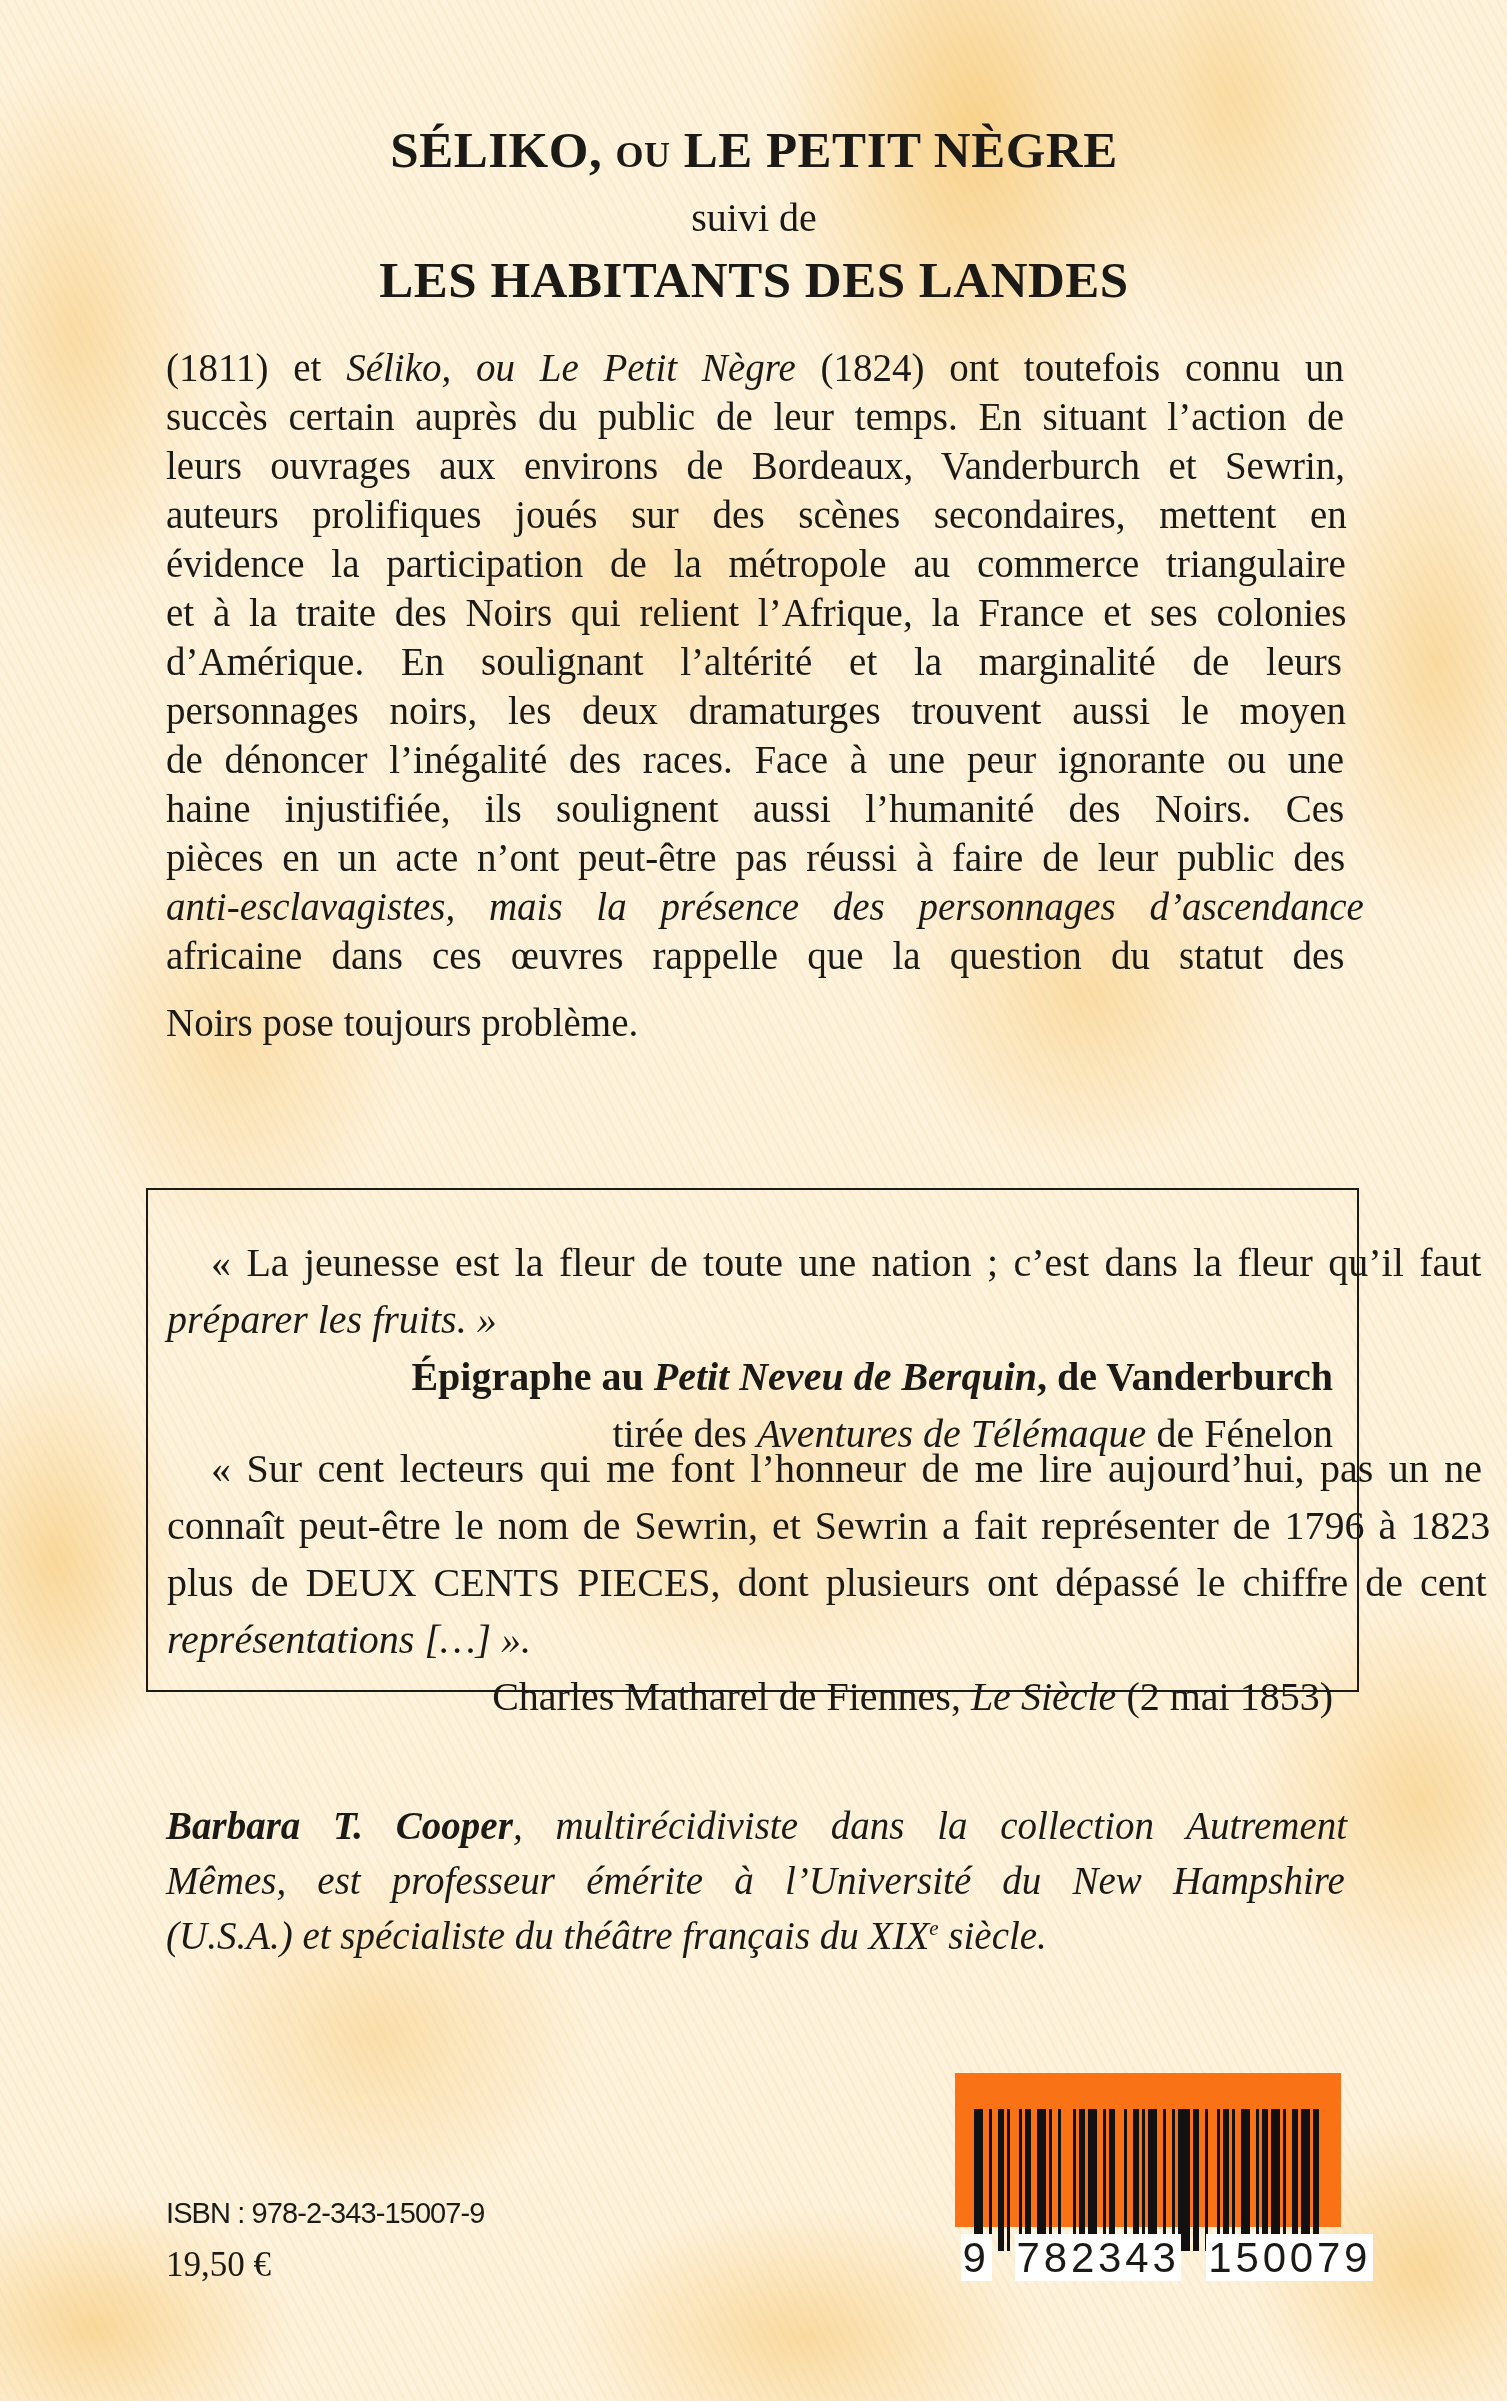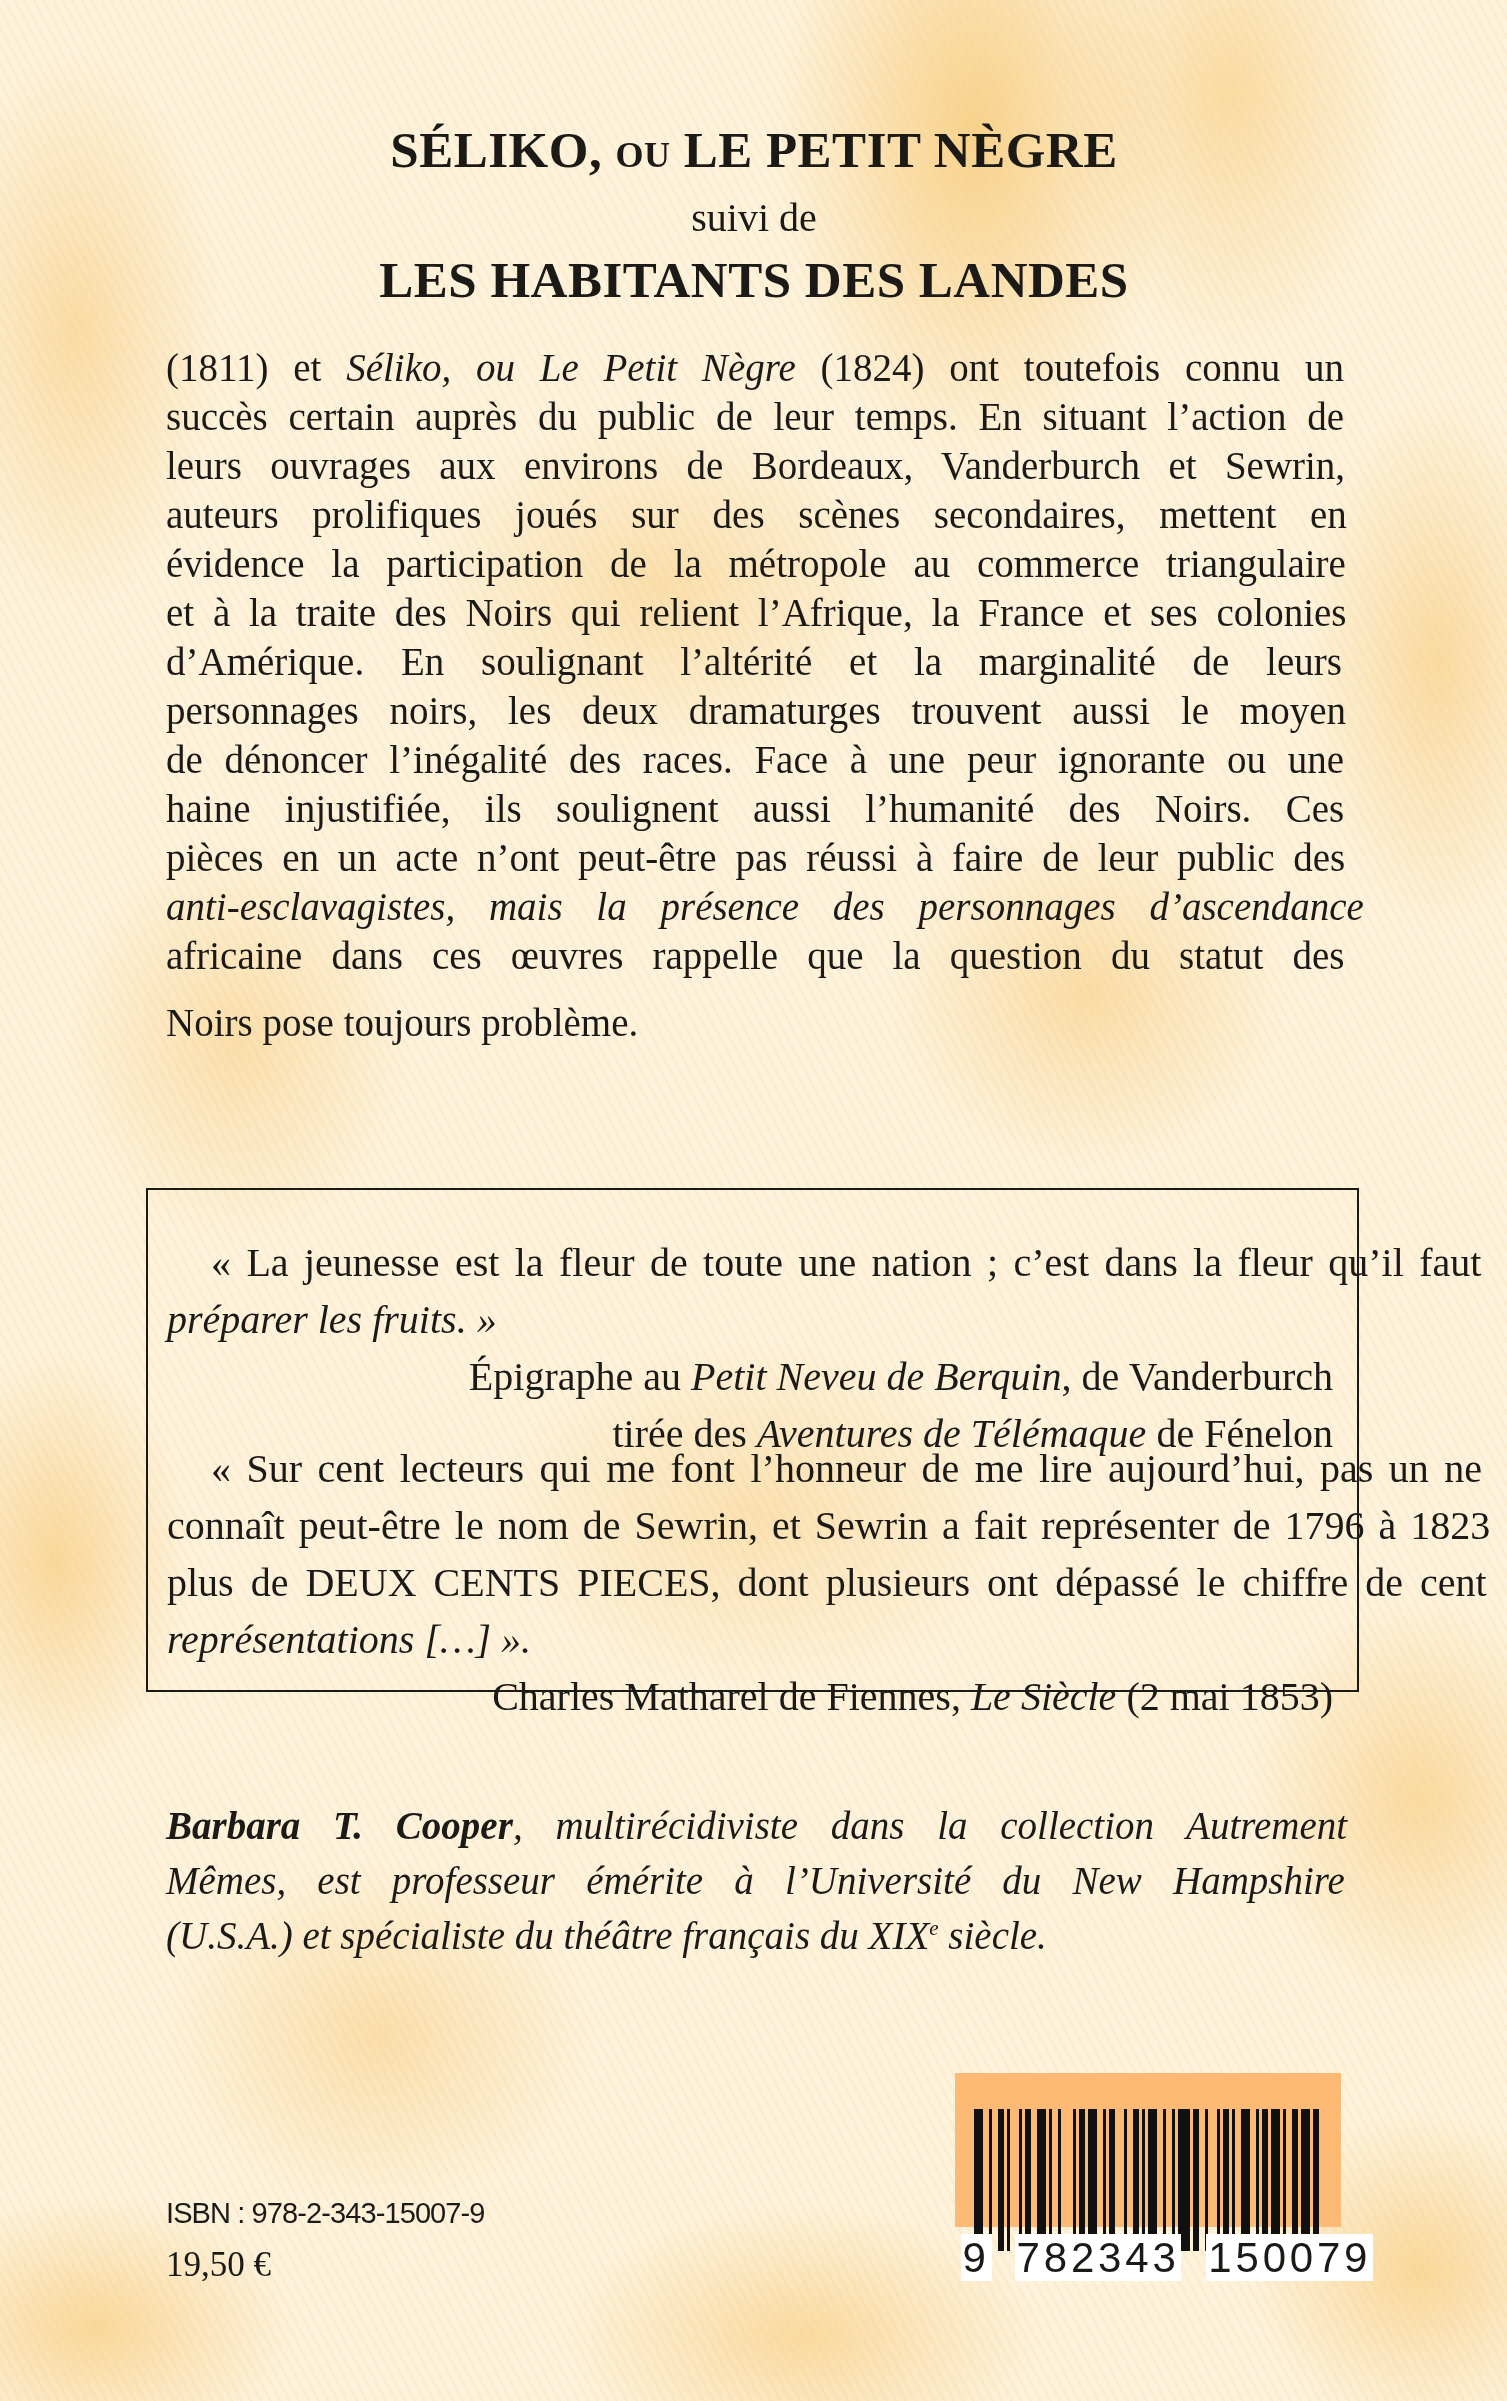--- a/index.html
+++ b/index.html
@@ -45,21 +45,21 @@
   .qline.right { text-align:right; text-align-last:right; }
   .qline.indent { padding-left:44px; }
   .q1 { top:38px; }
   .q2 { top:244px; }
   .bio { position:absolute; left:166px; width:1173px; top:1798px; font-style:italic; }
   .bio .line { font-size:39px; height:55px; line-height:55px; }
   .bio b { font-weight:bold; }
   sup { font-size:21px; vertical-align:top; line-height:1; position:relative; top:9.5px; }
   .isbn { position:absolute; left:166px; top:2197px; font-family:"Liberation Sans", sans-serif; font-size:29px; letter-spacing:-0.9px; }
   .price { position:absolute; left:166px; top:2245px; font-size:35px; }
-  .barcode-box { position:absolute; left:955px; top:2073px; width:386px; height:154px; background:#fdba74; }
+  .barcode-box { position:absolute; left:955px; top:2073px; width:386px; height:154px; background:#f97316; }
   .bars { position:absolute; left:19px; top:36px; width:348px; height:151px; }
   .bars span { position:absolute; top:0; background:#111; }
   .bc-digits { position:absolute; left:5.7px; top:161px; width:375px; font-family:"Liberation Sans", sans-serif; font-size:42px; letter-spacing:3.8px; white-space:nowrap; }
   .bc-digits span { background:#fff; padding:0 1.9px; }
 </style>
 </head>
 <body>
 
 <div class="bg"></div>
 
@@ -87,21 +87,21 @@
       <span class="line"><span style="display: inline-block; white-space: nowrap; word-spacing: 9px;"><span>pièces en un acte n’ont peut-être pas réussi à faire de leur public des</span></span></span>
       <span class="line"><span style="display: inline-block; white-space: nowrap; word-spacing: 24px; font-style: italic;"><span>anti-esclavagistes, mais la présence des personnages d’ascendance</span></span></span>
       <span class="line"><span style="display: inline-block; white-space: nowrap; word-spacing: 19.3px;"><span>africaine dans ces œuvres rappelle que la question du statut des</span></span></span>
       <span class="line last"><span style="display: inline-block; white-space: nowrap; margin-top: 18px;"><span>Noirs pose toujours problème.</span></span></span>
     </div>
 
   <div class="box">
     <div class="q q1" id="quote0">
         <span class="qline indent"><span style="display: inline-block; white-space: nowrap; word-spacing: 5.4px;">« La jeunesse est la fleur de toute une nation ; c’est dans la fleur qu’il faut</span></span>
         <span class="qline last"><span style="display: inline-block; white-space: nowrap;">préparer les fruits. »</span></span>
-        <span class="qline right"><span style="display: inline-block; white-space: nowrap;"><span>Épigraphe au </span><i>Petit Neveu de Berquin</i><span>, de Vanderburch</span></span></span>
+        <span class="qline right"><span style="display: inline-block; white-space: nowrap; font-weight: bold;"><span>Épigraphe au </span><i>Petit Neveu de Berquin</i><span>, de Vanderburch</span></span></span>
         <span class="qline right"><span style="display: inline-block; white-space: nowrap;"><span>tirée des </span><i>Aventures de Télémaque</i><span> de Fénelon</span></span></span>
       </div>
     <div class="q q2" id="quote1">
         <span class="qline indent"><span style="display: inline-block; white-space: nowrap; word-spacing: 5.5px;">« Sur cent lecteurs qui me font l’honneur de me lire aujourd’hui, pas un ne</span></span>
         <span class="qline"><span style="display: inline-block; white-space: nowrap; word-spacing: 4px;">connaît peut-être le nom de Sewrin, et Sewrin a fait représenter de 1796 à 1823</span></span>
         <span class="qline"><span style="display: inline-block; white-space: nowrap; word-spacing: 7px;">plus de DEUX CENTS PIECES, dont plusieurs ont dépassé le chiffre de cent</span></span>
         <span class="qline last"><span style="display: inline-block; white-space: nowrap;">représentations […] ».</span></span>
         <span class="qline right"><span style="display: inline-block; white-space: nowrap;"><span>Charles Matharel de Fiennes, </span><i>Le Siècle</i><span> (2 mai 1853)</span></span></span>
       </div>
   </div>

